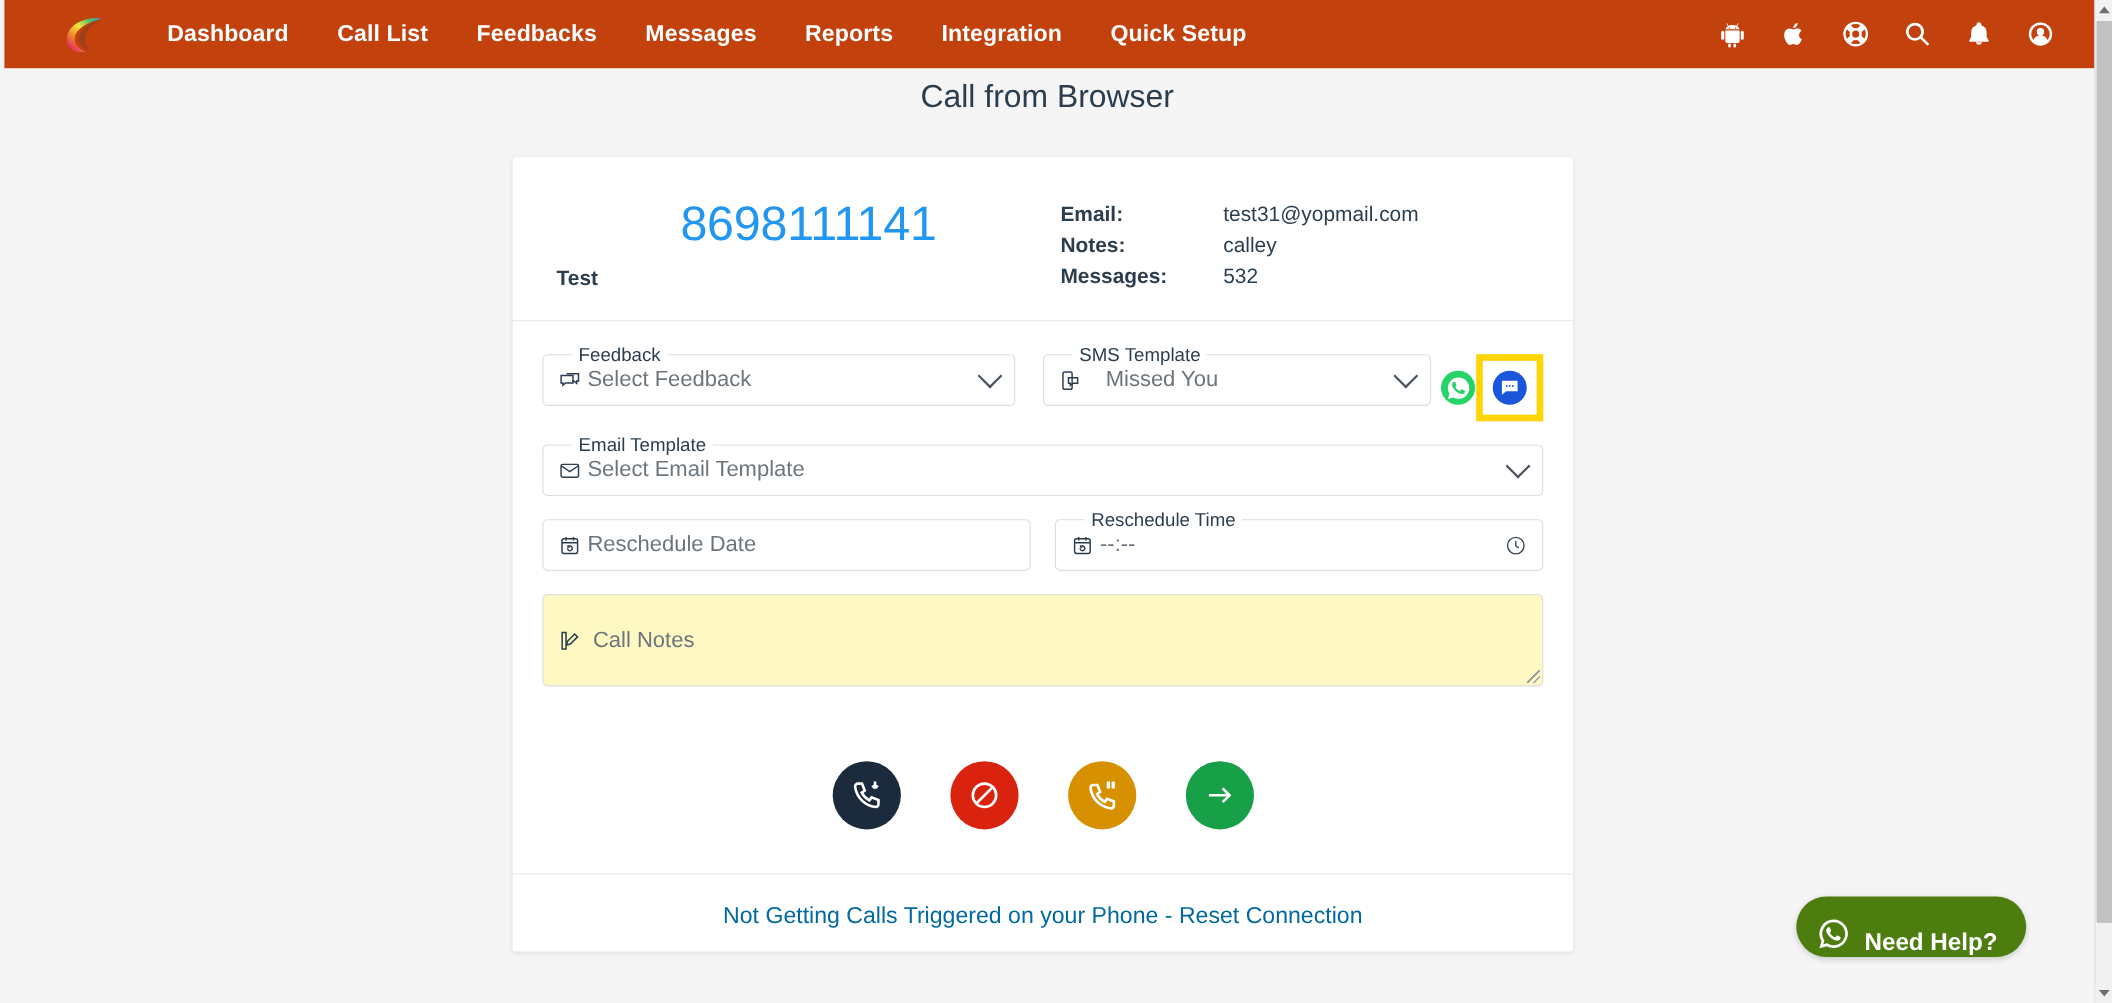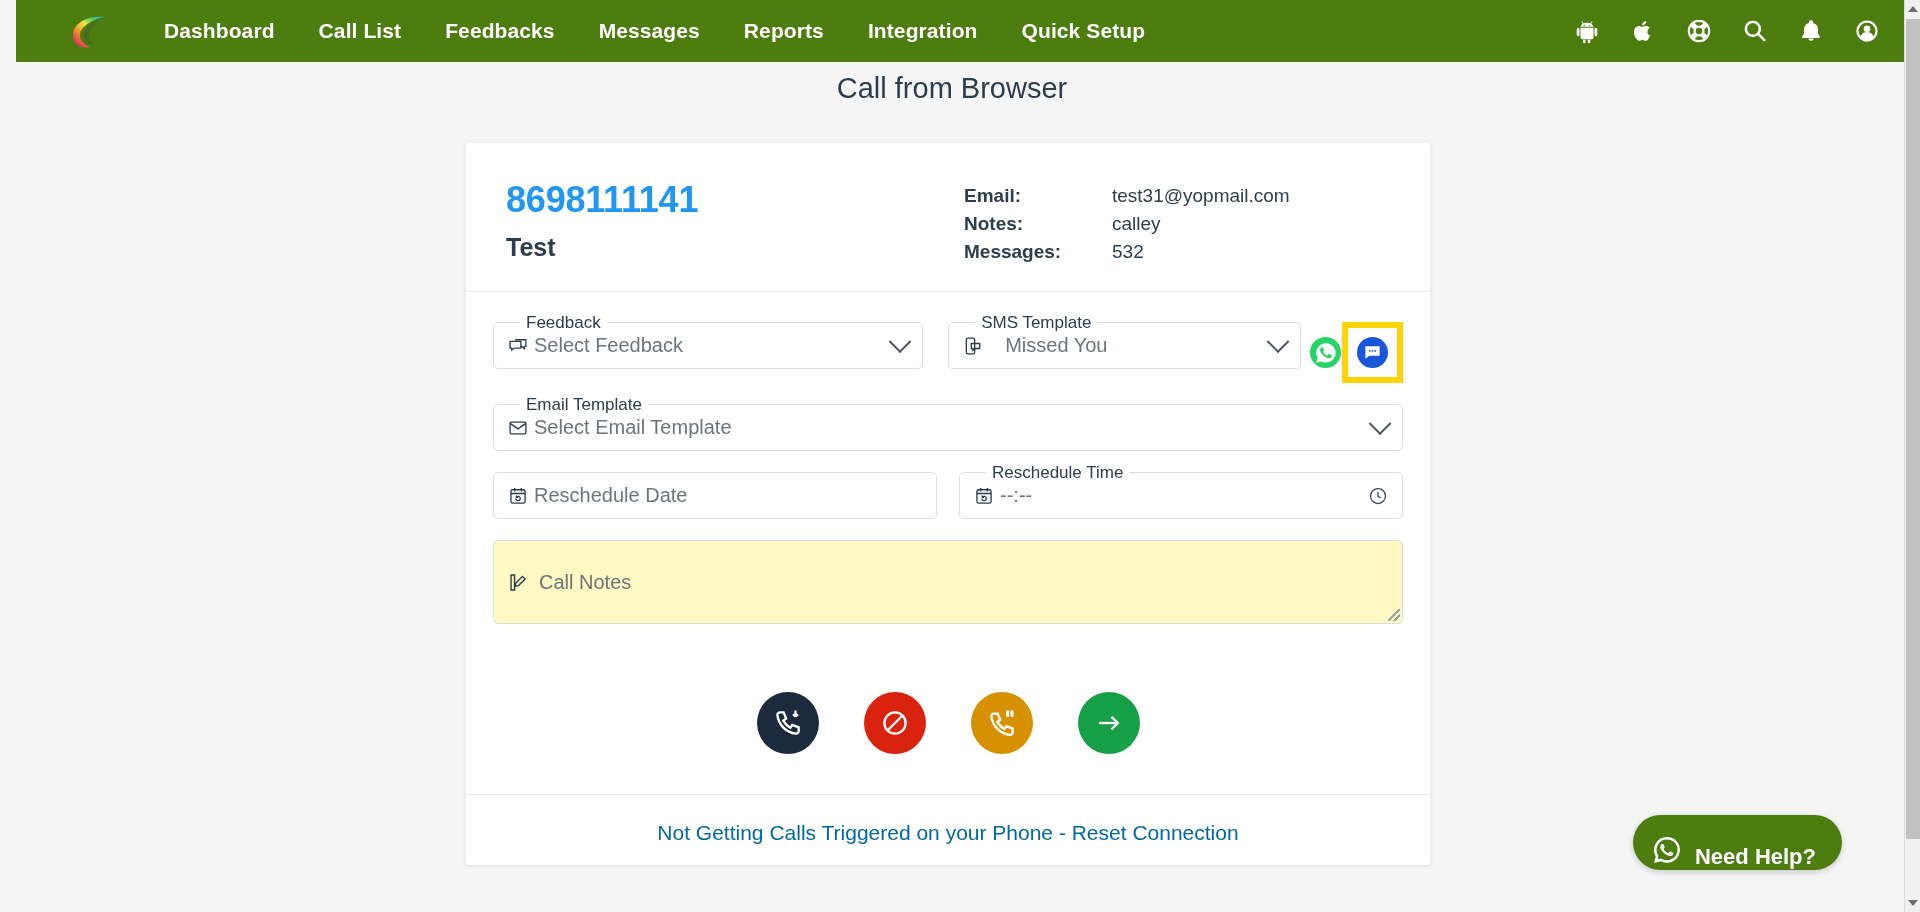--- a/index.html
+++ b/index.html
@@ -6,23 +6,23 @@
   html, body {
     width: 1920px; height: 912px;
     overflow: hidden;
     font-family: "Liberation Sans", sans-serif;
     background: #f4f4f4;
   }
   #app { position: relative; width: 1920px; height: 912px; background: #f5f5f5; }
 
   
   .navbar {
-    position: absolute; top: 0; left: 16px;
+    position: absolute; top: 0; left: 4px;
     width: 1904px; height: 62px;
-    background: #4d7c0f;
+    background: #c2410c;
     display: flex; align-items: center;
   }
   .brand {
     width: 44px; height: 44px;
     margin-left: 52px; margin-right: 30px;
     position: relative; flex: none;
   }
   .brand svg { display: block; width: 44px; height: 44px; }
   .nav-links { display: flex; align-items: center; gap: 0; }
   .nav-link {
@@ -67,26 +67,27 @@
   }
 
   
   .contact-head {
     display: flex;
     padding: 36px 40px 22px 40px;
     border-bottom: 1px solid #e8e8e8;
   }
   .contact-left { width: 458px; }
   .phone-number {
-    font-size: 36px; font-weight: bold; color: #2196f3;
+    font-size: 44px; font-weight: normal; color: #2196f3;
     letter-spacing: -0.2px; line-height: 1.15;
     cursor: pointer;
+    text-align: center;
   }
   .contact-name {
-    font-size: 25px; font-weight: bold; color: #2b3e50;
+    font-size: 19px; font-weight: bold; color: #2b3e50;
     margin-top: 13px;
   }
   .contact-right { padding-top: 6px; }
   .meta-row { display: flex; margin-bottom: 6px; }
   .meta-label {
     width: 148px; font-size: 19px; font-weight: bold; color: #2b3e50;
   }
   .meta-value { font-size: 19px; color: #2b3e50; font-weight: normal; }
 
   

